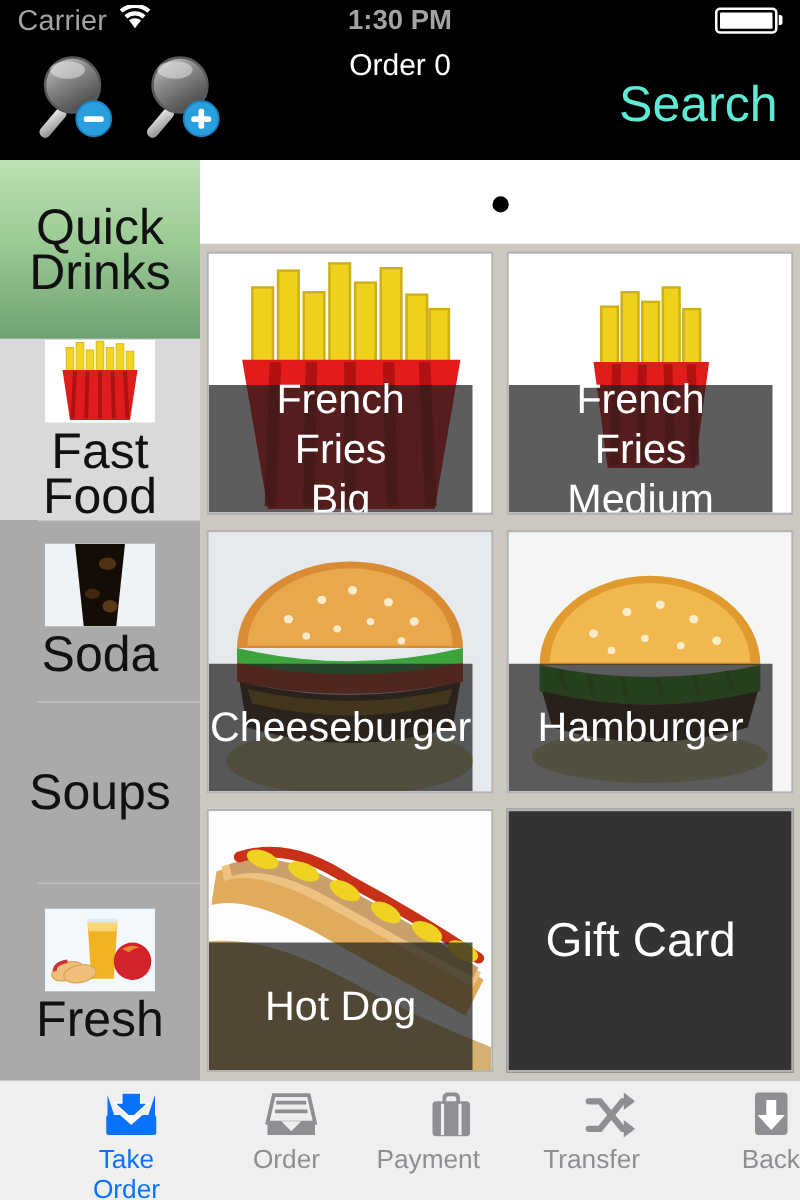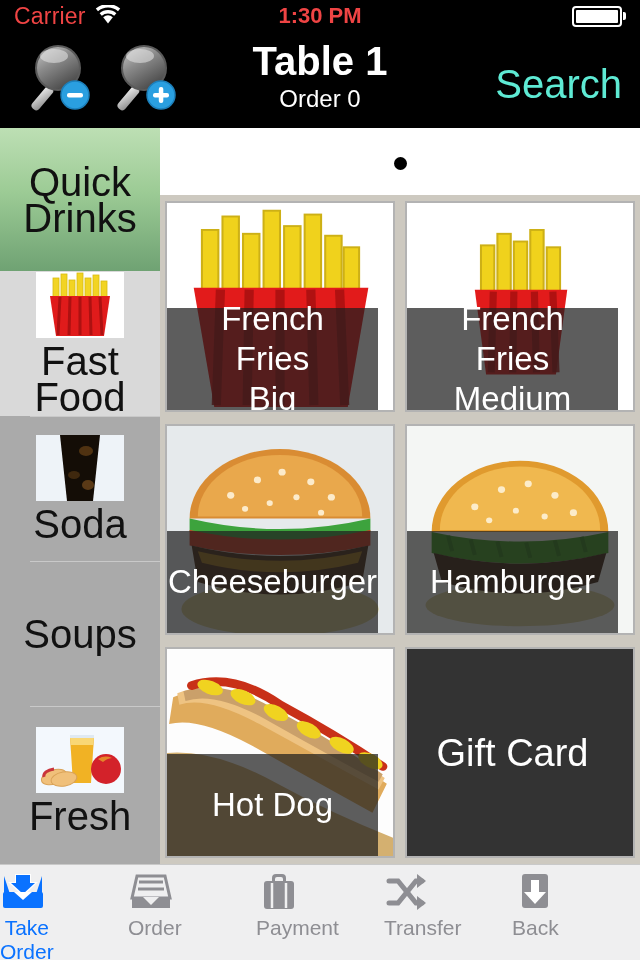--- a/index.html
+++ b/index.html
@@ -7,21 +7,21 @@
   html, body {
     width:640px; height:960px;
     font-family:"Liberation Sans", sans-serif;
     background:#000; overflow:hidden;
   }
   #app { position:relative; width:640px; height:960px; background:#cdc9c0; }
 
   
   .statusbar {
     position:absolute; top:0; left:0; width:640px; height:32px;
-    background:#000; color:#ef4444;
+    background:#000; color:#a3a3a3;
     display:flex; align-items:center; justify-content:space-between;
     padding:0 14px;
   }
   .sb-left { display:flex; align-items:center; gap:9px; }
   .sb-carrier { font-size:23px; letter-spacing:.2px; }
   .wifi-icon { display:block; }
   .sb-time { font-size:22px; font-weight:bold; position:absolute; left:0; right:0; text-align:center; pointer-events:none; }
   .sb-right { display:flex; align-items:center; position:relative; z-index:2; }
   .battery { width:50px; height:21px; border:2px solid #fff; border-radius:4px; padding:2px; }
   .battery-fill { width:100%; height:100%; background:#fff; border-radius:1px; }
@@ -118,21 +118,21 @@
   }
 
   
   .toolbar {
     position:absolute; left:0; bottom:0; width:640px; height:96px;
     background:#efeff0; border-top:1px solid #c9c9c9;
     display:flex; align-items:flex-start;
   }
   .tab {
     flex:1; height:96px; display:flex; flex-direction:column;
-    align-items:flex-start; justify-content:flex-start; padding-top:5px;
+    align-items:flex-end; justify-content:flex-start; padding-top:5px;
     cursor:pointer; background:none; border:none;
   }
   .tab-icon { width:46px; height:44px; display:block; }
   .tab-label {
     font-size:21px; line-height:24px; color:#8e8e93; text-align:center;
     margin-top:2px; white-space:pre-line;
   }
   .tab.active .tab-label { color:#0a72ff; }
 </style>
 </head>
@@ -190,21 +190,20 @@
           <circle cx="30" cy="26" r="22" fill="url(#lensA)" stroke="#5a5a5a" stroke-width="2"></circle>
           <ellipse cx="26" cy="14" rx="14" ry="7" fill="#e8e8e8" opacity="0.55"></ellipse>
           <circle cx="47" cy="53" r="14" fill="#2a9fe0" stroke="#1c7fba" stroke-width="1.5"></circle>
           <rect x="39" y="51" width="16" height="4.5" rx="2" fill="#fff"></rect>
           <rect x="44.8" y="45" width="4.5" height="16" rx="2" fill="#fff"></rect>
         </svg>
       </button>
     </div>
 
     <div class="nav-titles">
-      <div class="nav-title">Table 1</div>
       <div class="nav-subtitle">Order 0</div>
     </div>
 
     <div class="nav-search">Search</div>
   </div>
 
   <div class="content">
 
     <div class="sidebar">
 

